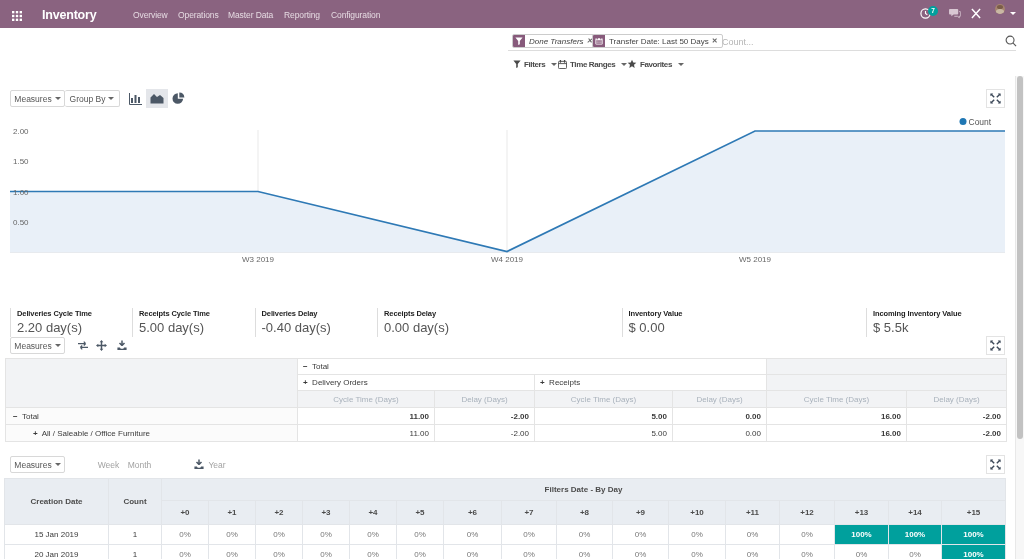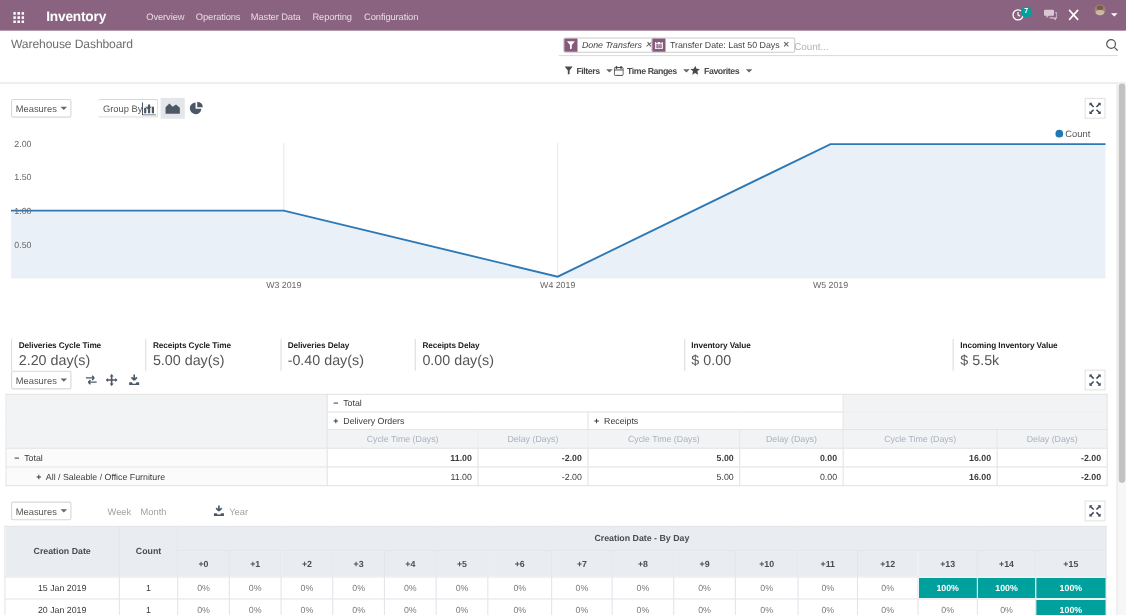--- a/index.html
+++ b/index.html
@@ -18,21 +18,21 @@
 #cp .title { position:absolute; left:10px; top:7px; font-size:11px; line-height:13px; color:#6e6e6e; letter-spacing:-0.1px; }
 .facet { position:absolute; top:34px; height:14px; border:1px solid #ccc; border-radius:2px; background:#fff; font-size:8px; color:#444; display:flex; align-items:center; }
 .facet .fic { width:12px; height:12px; background:#875a7b; display:flex; align-items:center; justify-content:center; border-radius:1px 0 0 1px; }
 .facet .ftxt { padding:0 3px 0 4px; white-space:nowrap; }
 .facet .fx { color:#666; font-size:7px; padding-right:4px; font-weight:bold; }
 .searchph { position:absolute; left:722px; top:37px; font-size:9px; color:#b5b5b5; }
 .fitem { position:absolute; top:58px; height:12px; font-size:8px; font-weight:bold; color:#4a4a4a; letter-spacing:-0.4px; display:flex; align-items:center; gap:3px; }
 .caret { display:inline-block; width:0; height:0; border-left:3px solid transparent; border-right:3px solid transparent; border-top:3.5px solid #666; margin-left:3px; }
 
 
-.btngroup { position:absolute; display:flex;gap:24px; }
+.btngroup { position:absolute; display:flex; }
 .btn { border:1px solid #d8d8d8; background:#fff; color:#555; font-size:8.5px; width:55px; height:17px; display:flex; align-items:center; justify-content:center; border-radius:2px; }
 .btn + .btn { border-left:none; }
 .expandbox { position:absolute; width:19px; height:19px; border:1px solid #e3e3e3; background:#fff; display:flex; align-items:center; justify-content:center; }
 
 
 .kpi { position:absolute; top:279px; width:121px; height:29px; border-left:1px solid #ddd; padding-left:6px;margin-top:29px; }
 .kpi .kl { font-size:7.5px; line-height:8px; color:#222; font-weight:bold; margin-top:2px; white-space:nowrap; letter-spacing:-0.1px; }
 .kpi .kv { font-size:13px; line-height:14px; color:#555; margin-top:3px; white-space:nowrap; }
 
 
@@ -97,23 +97,20 @@
     <svg class="abs" style="left:971px;top:8px" width="10" height="11" viewBox="0 0 11 12">
       <path d="M1 1 L10 11 M10 1 L1 11" stroke="#fff" stroke-width="1.6"></path>
     </svg>
     <div class="abs" style="left:995px;top:4px;width:10px;height:10px;border-radius:50%;background:#a5836f;overflow:hidden;">
       <div style="position:absolute;left:2px;top:1px;width:6px;height:4px;border-radius:50%;background:#7b5c48;"></div>
       <div style="position:absolute;left:1px;top:5px;width:8px;height:5px;border-radius:50% 50% 0 0;background:#c9b8a4;"></div>
     </div>
     <div class="abs" style="left:1010px;top:12px;width:0;height:0;border-left:3px solid transparent;border-right:3px solid transparent;border-top:3.5px solid #fff;"></div>
   </div>
 
-  <div id="cp">
-    <div class="title">Warehouse Dashboard</div>
-  </div>
   <div class="facet" style="left:512px;font-style:italic;">
     <div class="fic">
         <svg width="8" height="8" viewBox="0 0 10 10">
           <path d="M0.5 0.5 h9 l-3.5 4.5 v4 l-2 1 v-5 z" fill="#fff"></path>
         </svg>
       </div>
     <div class="ftxt">Done Transfers</div>
       <div class="fx">✕</div>
   </div>
   <div class="facet" style="left:592px;">
@@ -354,21 +351,21 @@
         <col style="width:54px">
         <col style="width:55px">
       <col style="width:54px">
         <col style="width:53px">
         <col style="width:64px">
     </colgroup>
     <tbody>
         <tr style="height:22px">
       <th rowspan="2">Creation Date</th>
       <th rowspan="2">Count</th>
-      <th colspan="16">Creation Date - By Day</th>
+      <th colspan="16">Filters Date - By Day</th>
     </tr>
     <tr style="height:24px">
       <th>+0</th>
           <th>+1</th>
           <th>+2</th>
           <th>+3</th>
           <th>+4</th>
           <th>+5</th>
           <th>+6</th>
           <th>+7</th>

